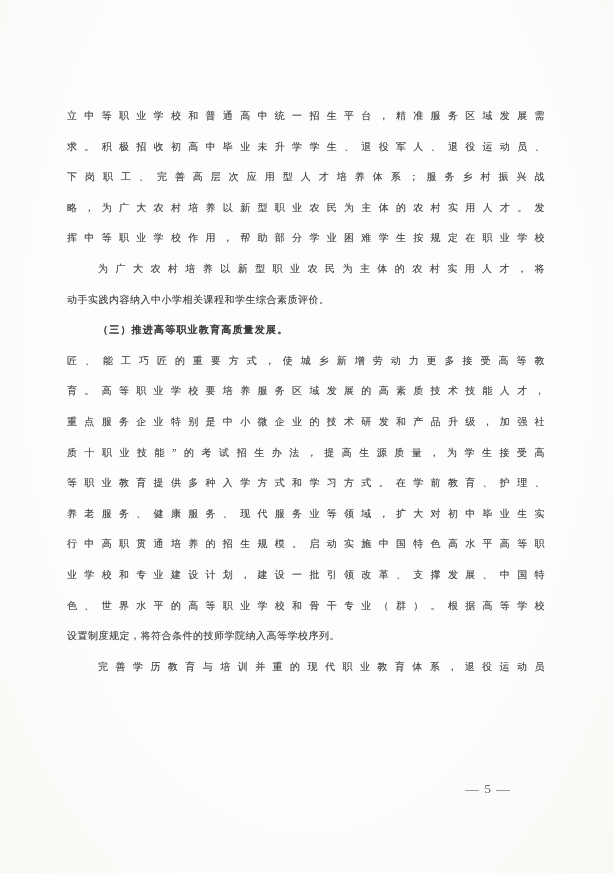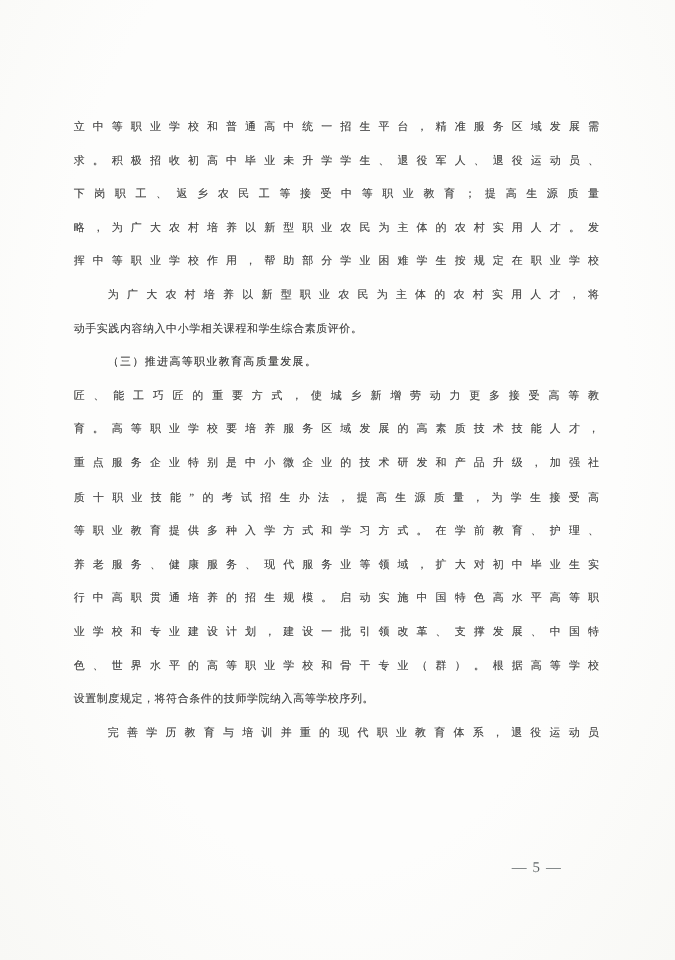--- a/index.html
+++ b/index.html
@@ -39,21 +39,21 @@
   .line.fill {
     white-space: normal;
     text-align: justify;
     text-align-last: justify;
     text-justify: inter-character;
   }
   .line.indent {
     text-indent: 31px;
   }
   .line.heading {
-    font-weight: 400;
+    font-weight: 700;
     color: #3c3c3c;
     letter-spacing: 1.2px;
   }
   .page-number {
     position: absolute;
     top: 779px;
     left: 448px;
     width: 80px;
     font-size: 13.5px;
     line-height: 20px;
@@ -64,21 +64,21 @@
   }
 </style>
 </head>
 <body>
 
 <div class="page">
   <div class="textblock">
 
     <div class="line fill">立中等职业学校和普通高中统一招生平台，精准服务区域发展需</div>
     <div class="line fill">求。积极招收初高中毕业未升学学生、退役军人、退役运动员、</div>
-    <div class="line fill">下岗职工、返乡农民工等接受中等职业教育；提高生源质量</div>
+    <div class="line fill">下岗职工、完善高层次应用型人才培养体系；服务乡村振兴战</div>
     <div class="line fill">略，为广大农村培养以新型职业农民为主体的农村实用人才。发</div>
     <div class="line fill">挥中等职业学校作用，帮助部分学业困难学生按规定在职业学校</div>
 
     <div class="line indent fill">为广大农村培养以新型职业农民为主体的农村实用人才，将</div>
     <div class="line">动手实践内容纳入中小学相关课程和学生综合素质评价。</div>
 
     <div class="line indent heading">（三）推进高等职业教育高质量发展。</div>
 
     <div class="line fill">匠、能工巧匠的重要方式，使城乡新增劳动力更多接受高等教</div>
     <div class="line fill">育。高等职业学校要培养服务区域发展的高素质技术技能人才，</div>

